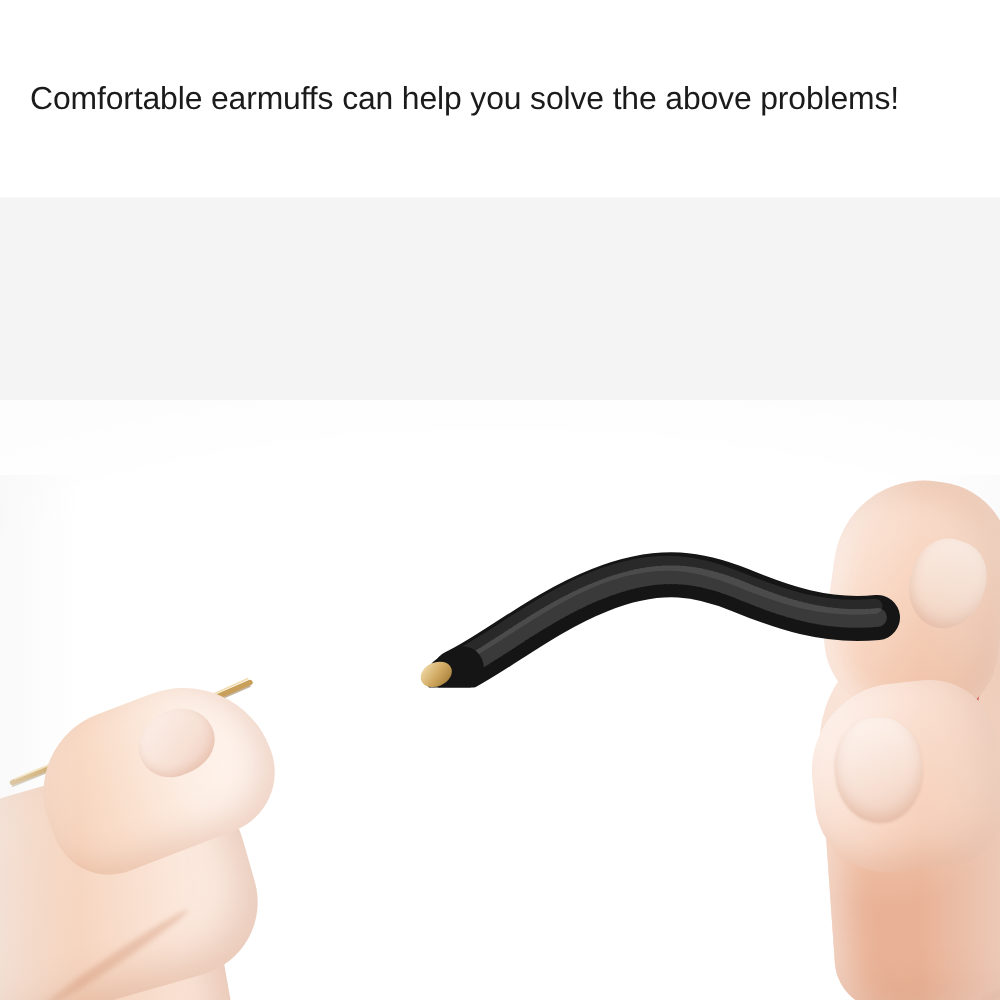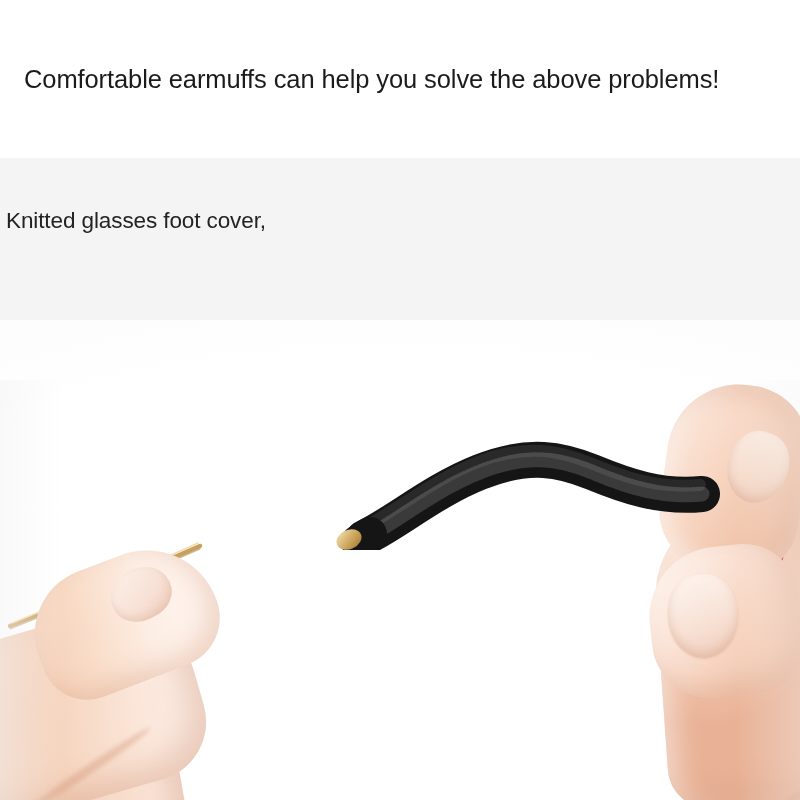--- a/index.html
+++ b/index.html
@@ -313,21 +313,20 @@
 
 <div id="page">
 
   <div class="headline-band">
     <div class="headline">Comfortable earmuffs can help you solve the above problems!</div>
   </div>
 
   <div class="stage">
 
     <div class="subcopy">
-      <div class="line one">Knitted glasses foot cover,</div>
     </div>
 
     <div class="photo">
 
       <div class="photo-bg"></div>
 
       <div class="hand-right">
         <div class="palm">
           <div class="crease1"></div>
           <div class="crease2"></div>

